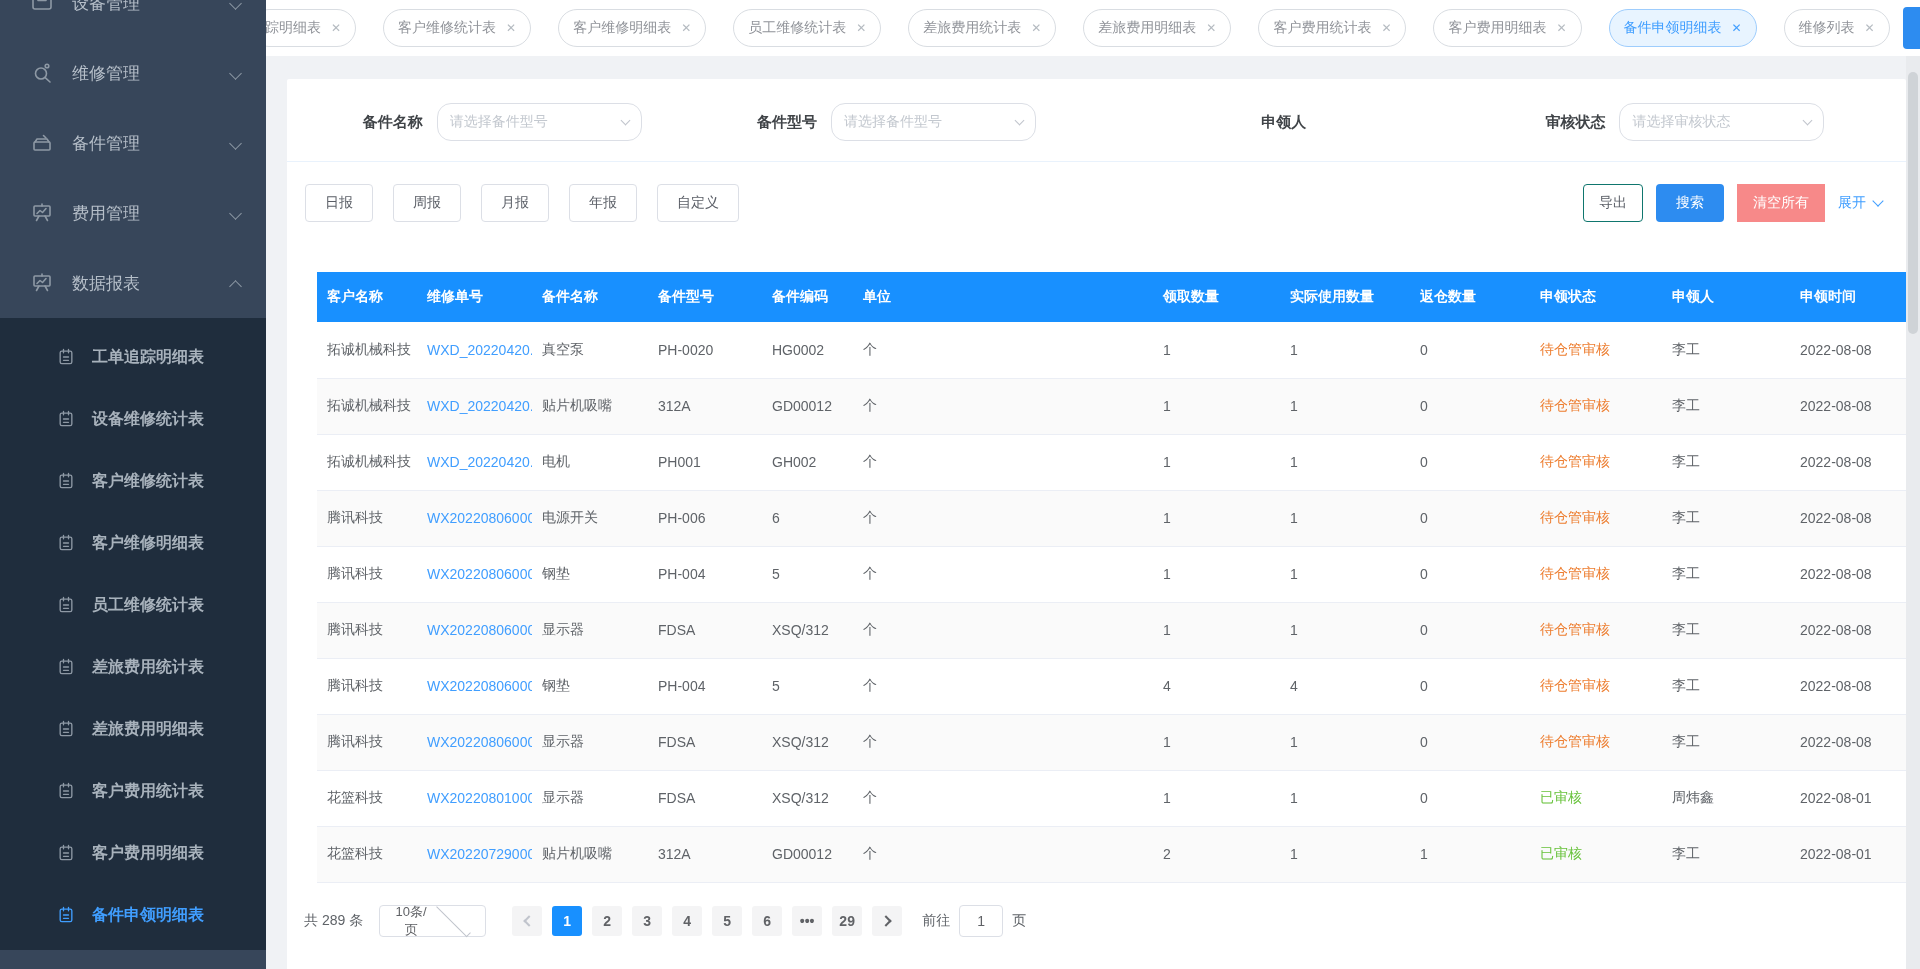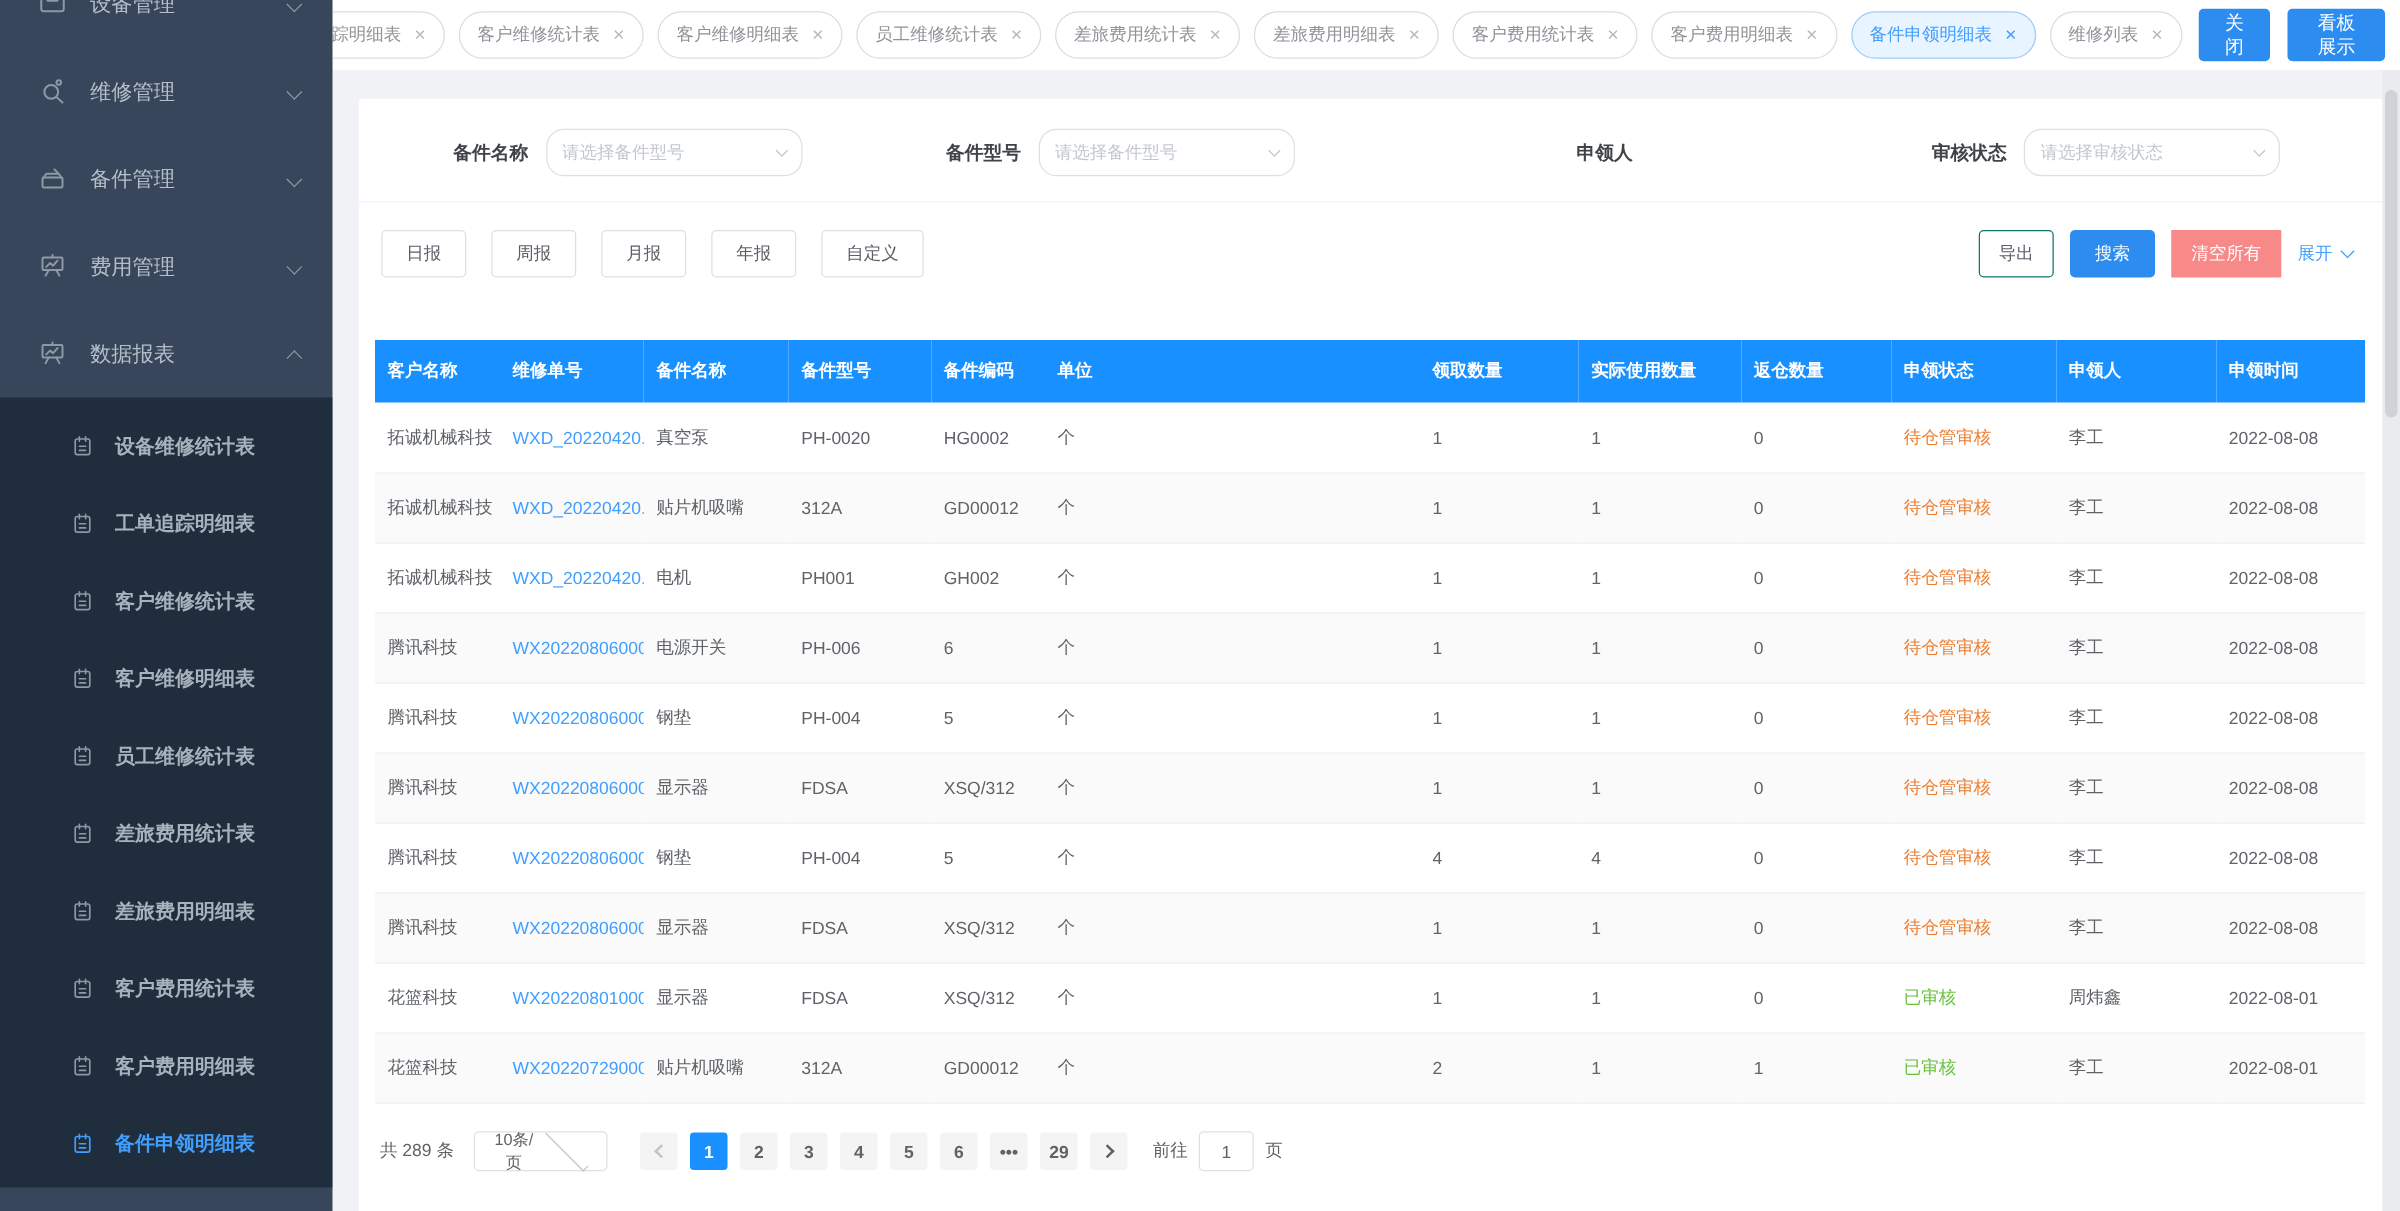--- a/index.html
+++ b/index.html
@@ -46,21 +46,21 @@
   .filter-row2 { display:flex; align-items:center; padding:22px 24px 20px 18px; }
   .pbtn { height:38px; padding:0 19px; border:1px solid #dcdfe6; background:#fff; border-radius:4px; font-size:14px; color:#5a5e66; margin-right:20px; cursor:pointer; font-family:inherit; }
   .right-group { margin-left:auto; display:flex; align-items:center; gap:13px; }
   .btn-export { height:38px; padding:0 15px; border:1px solid #0f766e; background:#fff; border-radius:4px; font-size:14px; color:#5a5e66; cursor:pointer; font-family:Liberation Sans, sans-serif; }
   .btn-search { height:38px; padding:0 20px; background:#2d8cf0; color:#fff; border:none; border-radius:4px; font-size:14px; cursor:pointer; font-family:inherit; }
   .btn-clear { height:38px; padding:0 16px; background:#f78989; color:#fff; border:none; border-radius:0; font-size:14px; cursor:pointer; font-family:inherit; }
   .expand-link { color:#409eff; font-size:14px; display:flex; align-items:center; cursor:pointer; }
   .expand-link .chev { color:#409eff; width:8px; height:8px; margin-left:8px; margin-top:-4px; }
 
   
-  .table-wrap { padding:30px 14px 0 13px; }
+  .table-wrap { padding:30px 14px 0 30px; }
   table { width:100%; border-collapse:collapse; table-layout:fixed; }
   thead th { background:#1890ff; color:#fff; font-size:14px; font-weight:bold; text-align:left; height:50px; padding:0 4px 0 10px; white-space:nowrap; overflow:hidden; }
   tbody td { height:56px; font-size:14px; color:#5f6368; padding:0 4px 0 10px; border-bottom:1px solid #ebeef5; white-space:nowrap; overflow:hidden; }
   tbody tr:nth-child(even) { background:#fafafa; }
   td.link { color:#409eff; cursor:pointer; }
 
   
   .pagination { display:flex; align-items:center; padding:22px 0 0 17px; font-size:14px; color:#5f6368; }
   .ptotal { margin-right:16px; }
   .psel { width:107px; height:32px; border:1px solid #dcdfe6; border-radius:4px; display:flex; align-items:center; padding:0 10px; font-size:13px; color:#606266; cursor:pointer; }
@@ -129,28 +129,28 @@
         <span>数据报表</span>
         <span class="chev up"></span>
       </div>
     </div>
   <div class="submenu" id="side-sub">
       <div class="sub-item">
         <span class="micon"><svg viewBox="0 0 24 24" fill="none" stroke="currentColor" stroke-width="1.6" stroke-linecap="round" stroke-linejoin="round">
             <rect x="5" y="5" width="14" height="15" rx="2"></rect>
             <path d="M9 3v4M15 3v4M9 12h6M9 16h6"></path>
           </svg></span>
+        <span>工单追踪明细表</span>
+      </div>
+      <div class="sub-item">
+        <span class="micon"><svg viewBox="0 0 24 24" fill="none" stroke="currentColor" stroke-width="1.6" stroke-linecap="round" stroke-linejoin="round">
+            <rect x="5" y="5" width="14" height="15" rx="2"></rect>
+            <path d="M9 3v4M15 3v4M9 12h6M9 16h6"></path>
+          </svg></span>
         <span>设备维修统计表</span>
-      </div>
-      <div class="sub-item">
-        <span class="micon"><svg viewBox="0 0 24 24" fill="none" stroke="currentColor" stroke-width="1.6" stroke-linecap="round" stroke-linejoin="round">
-            <rect x="5" y="5" width="14" height="15" rx="2"></rect>
-            <path d="M9 3v4M15 3v4M9 12h6M9 16h6"></path>
-          </svg></span>
-        <span>工单追踪明细表</span>
       </div>
       <div class="sub-item">
         <span class="micon"><svg viewBox="0 0 24 24" fill="none" stroke="currentColor" stroke-width="1.6" stroke-linecap="round" stroke-linejoin="round">
             <rect x="5" y="5" width="14" height="15" rx="2"></rect>
             <path d="M9 3v4M15 3v4M9 12h6M9 16h6"></path>
           </svg></span>
         <span>客户维修统计表</span>
       </div>
       <div class="sub-item">
         <span class="micon"><svg viewBox="0 0 24 24" fill="none" stroke="currentColor" stroke-width="1.6" stroke-linecap="round" stroke-linejoin="round">
@@ -204,21 +204,21 @@
     </div>
   <div class="side-item">
     
     
     
   </div>
 </div>
 
 <div class="main">
   <div class="tabbar">
-    <span id="tabs-holder" style="display:flex;align-items:flex-end;">
+    <span id="tabs-holder" style="display:flex;align-items:flex-end;gap:16px;">
         <div class="tab-chip clipped">
           <span>踪明细表</span>
           <span class="x">✕</span>
         </div>
         <div class="tab-chip">
           <span>客户维修统计表</span>
           <span class="x">✕</span>
         </div>
         <div class="tab-chip">
           <span>客户维修明细表</span>

